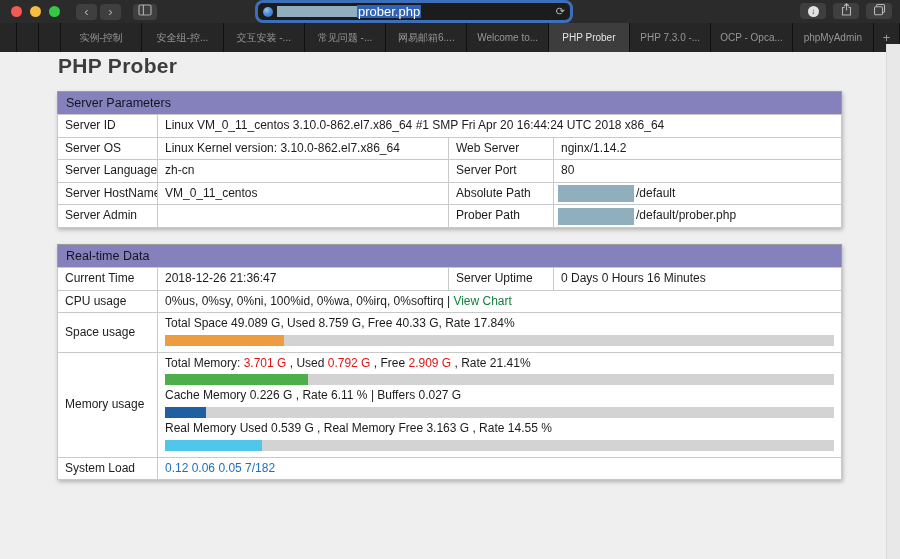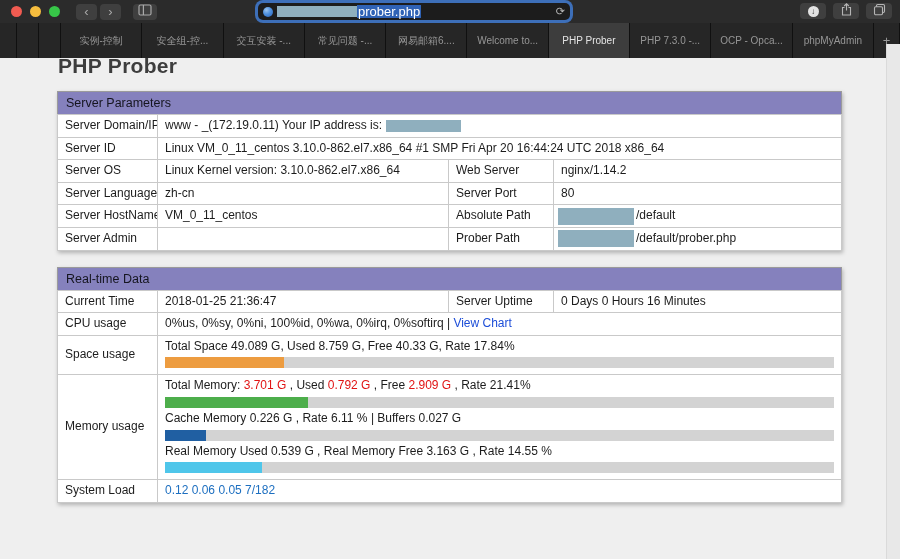--- a/index.html
+++ b/index.html
@@ -25,21 +25,21 @@
              margin-right: 4px; flex: 0 0 auto; }
   .redact { display: inline-block; background: #8fafbe; }
   .url-redact { width: 80px; height: 11px; }
   .urltext { color: #fff; background: #2f62b5; font-size: 13px; padding: 0 1px; line-height: 13px; white-space: nowrap; }
   .reload { margin-left: auto; color: #bdbdbd; font-size: 11px; }
   .rightbtns { position: absolute; right: 8px; top: 3px; display: flex; gap: 7px; }
   .rightbtns .navbtn { width: 26px; }
   .dlcircle { width: 11px; height: 11px; border-radius: 50%; background: #e3e3e3; color: #2b2b2b;
               font-size: 8px; line-height: 11px; text-align: center; display: inline-block; font-weight: bold; }
 
-  .tabbar { height: 35px; background: #1b1b1b; display: flex; }
+  .tabbar { height: 29px; background: #1b1b1b; display: flex; }
   .tab { border-right: 1px solid #101010; background: #262626; color: #969696; font-size: 10px;
          display: flex; align-items: center; justify-content: center; overflow: hidden;
          white-space: nowrap; flex: 1 1 0; padding: 0 3px; }
   .tab.sliver1 { flex: 0 0 17px; } .tab.sliver2 { flex: 0 0 22px; }
   .tab.active { background: #3d3d3d; color: #e4e4e4; }
   .tab.plus { flex: 0 0 26px; font-size: 13px; color: #9a9a9a; }
 
   
   .page { padding: 6px 0 0 57px; }
   h1 { font-size: 21px; font-weight: bold; color: #3d3d3d; margin: 4px 0 13px 1px; letter-spacing: .3px; }
@@ -47,21 +47,21 @@
           font-size: 12px; color: #1c1c1c; border: 1px solid #9b9b9b;
           box-shadow: 1px 2px 4px rgba(0,0,0,.25); margin-bottom: 16px; }
   th.section { background: #8581bd; text-align: left; font-weight: normal; font-size: 12.5px;
                color: #15151f; padding: 4px 8px; }
   td { border: 1px solid #c9c9c9; padding: 3px 7px; line-height: 1.3; vertical-align: middle;
        overflow: hidden; white-space: nowrap; }
   .ip-redact { width: 75px; height: 12px; vertical-align: middle; margin-left: 4px; }
   .path-redact { width: 76px; height: 17px; vertical-align: middle; margin: -2px 2px -2px -3px; }
   .red { color: #e11414; }
   .bluelink { color: #1d6fc0; }
-  .viewchart { color: #1d4ed8; text-decoration: none; }
+  .viewchart { color: #15803d; text-decoration: none; }
   .bar { height: 11px; background: #d3d3d3; width: 100%; margin: 3px 0 3px; }
   .bar i { display: block; height: 100%; }
   .fill-orange { background: #ed9c40; } .fill-green { background: #4dae4b; }
   .fill-blue { background: #205fa2; } .fill-cyan { background: #4fc6ea; }
   .memline { margin-top: 0; }
   .scroll-strip { position: absolute; right: 0; top: 44px; width: 14px; height: 515px;
                   background: #e8e8e8; border-left: 1px solid #dadada; }
 </style>
 </head>
 <body>
@@ -169,24 +169,20 @@
         <col style="width:100px">
         <col style="width:291px">
         <col style="width:105px">
         <col style="width:288px">
       </colgroup>
     <tbody>
         <tr>
           <th class="section" colspan="4">Server Parameters</th>
         </tr>
     <tr>
-      <td>Server Domain/IP</td>
-      <td colspan="3"><span>www - _(172.19.0.11)  Your IP address is:</span><span class="redact ip-redact"></span></td>
-    </tr>
-    <tr>
       <td>Server ID</td>
       <td colspan="3">Linux VM_0_11_centos 3.10.0-862.el7.x86_64 #1 SMP Fri Apr 20 16:44:24 UTC 2018 x86_64</td>
     </tr>
     <tr>
       <td>Server OS</td>
       <td>Linux  Kernel version:  3.10.0-862.el7.x86_64</td>
       <td>Web Server</td>
       <td>nginx/1.14.2</td>
     </tr>
     <tr>
@@ -216,21 +212,21 @@
         <col style="width:291px">
         <col style="width:105px">
         <col style="width:288px">
       </colgroup>
     <tbody>
         <tr>
           <th class="section" colspan="4">Real-time Data</th>
         </tr>
     <tr>
       <td>Current Time</td>
-      <td>2018-01-25 21:36:47</td>
+      <td>2018-12-26 21:36:47</td>
       <td>Server Uptime</td>
       <td>0 Days 0 Hours 16 Minutes</td>
     </tr>
     <tr>
       <td>CPU usage</td>
       <td colspan="3"><span>0%us, 0%sy, 0%ni, 100%id, 0%wa, 0%irq, 0%softirq |</span> <a href="#" class="viewchart">View Chart</a></td>
     </tr>
     <tr>
       <td>Space usage</td>
       <td colspan="3">

